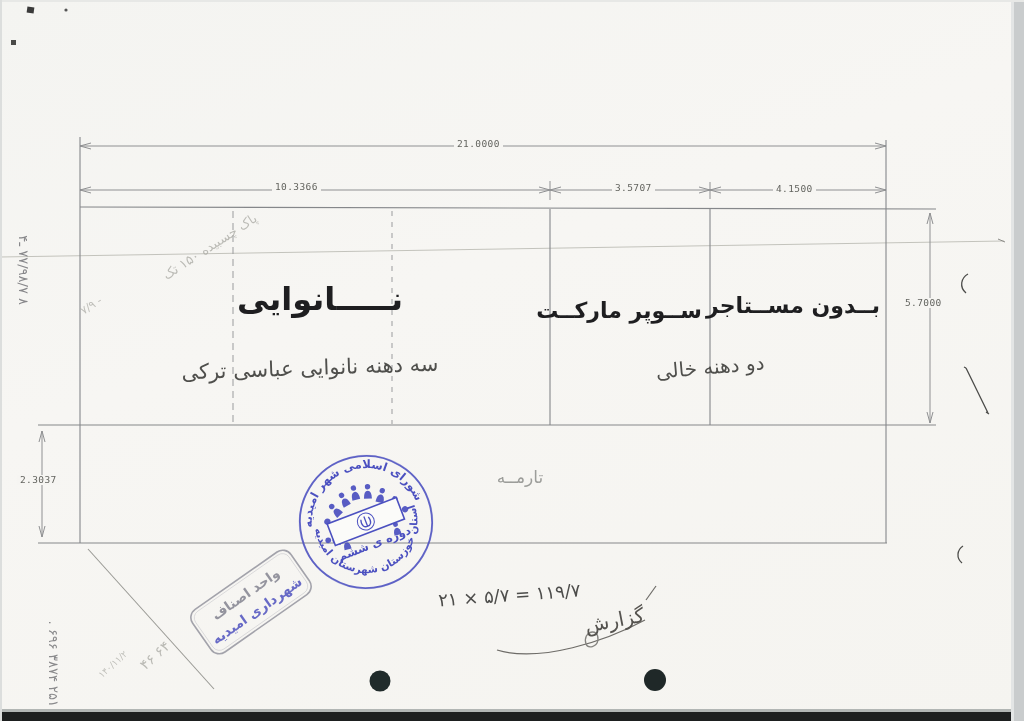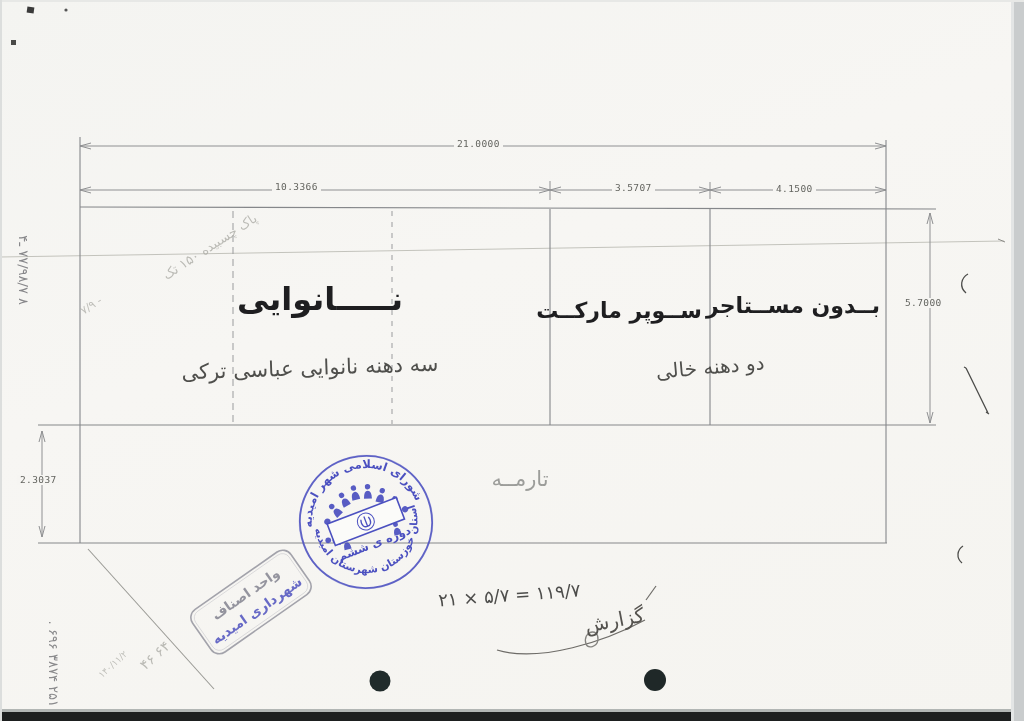--- a/index.html
+++ b/index.html
@@ -152,21 +152,21 @@
   <div class="t dim" style="left:17px;top:475px;">2.3037</div>
 
   <div class="t rtl shop-title" style="left:180px;top:282px;width:280px;font-size:32px;">نـــــانوایی</div>
   <div class="t rtl hand" style="left:150px;top:357px;width:320px;font-size:21px;transform:rotate(-2deg);text-align:center;">سه دهنه نانوایی عباسی ترکی</div>
 
   <div class="t rtl shop-title" style="left:552px;top:299px;width:150px;font-size:22px;">ســوپر مارکــت</div>
 
   <div class="t rtl shop-title" style="left:712px;top:294px;width:168px;font-size:22px;">بــدون مســتاجر</div>
   <div class="t rtl hand" style="left:630px;top:356px;width:160px;font-size:20px;transform:rotate(-5deg);text-align:center;">دو دهنه خالی</div>
 
-  <div class="t rtl" style="left:480px;top:468px;width:80px;font-size:21px;color:#9c9d9a;text-align:center;">تارمــه</div>
+  <div class="t rtl" style="left:480px;top:468px;width:80px;font-size:17px;color:#9c9d9a;text-align:center;">تارمــه</div>
 
   <div class="t" style="left:438px;top:583px;width:212px;font-size:18px;color:#4d4d4b;transform:rotate(-4deg);direction:ltr;letter-spacing:2px;">۲۱ × ۵/۷ = ۱۱۹/۷</div>
   <div class="t rtl" style="left:545px;top:613px;width:100px;font-size:20px;color:#55534f;transform:rotate(-11deg);letter-spacing:2px;">گزارش</div>
 
   <div class="t rtl pencil" style="left:92px;top:318px;width:200px;font-size:13px;transform:rotate(-33deg);transform-origin:left bottom;opacity:.75;">پاک چسبیده ۱۵۰ تک</div>
   <div class="t pencil" style="left:80px;top:300px;font-size:11px;transform:rotate(-33deg);opacity:.7;">۷/۹ -</div>
 
   <div class="t rtl" style="left:30px;top:155px;width:150px;font-size:13px;color:#87878a;transform:rotate(90deg);transform-origin:0 0;letter-spacing:2px;">۸ ۷۷/۹۸/۷ ـ۴</div>
   <div class="t rtl" style="left:60px;top:552px;width:155px;font-size:13px;color:#8a8a8c;transform:rotate(90deg);transform-origin:0 0;letter-spacing:2px;">۲۵۱ ۳۸۷۴ ۶۹۶ .</div>
 

